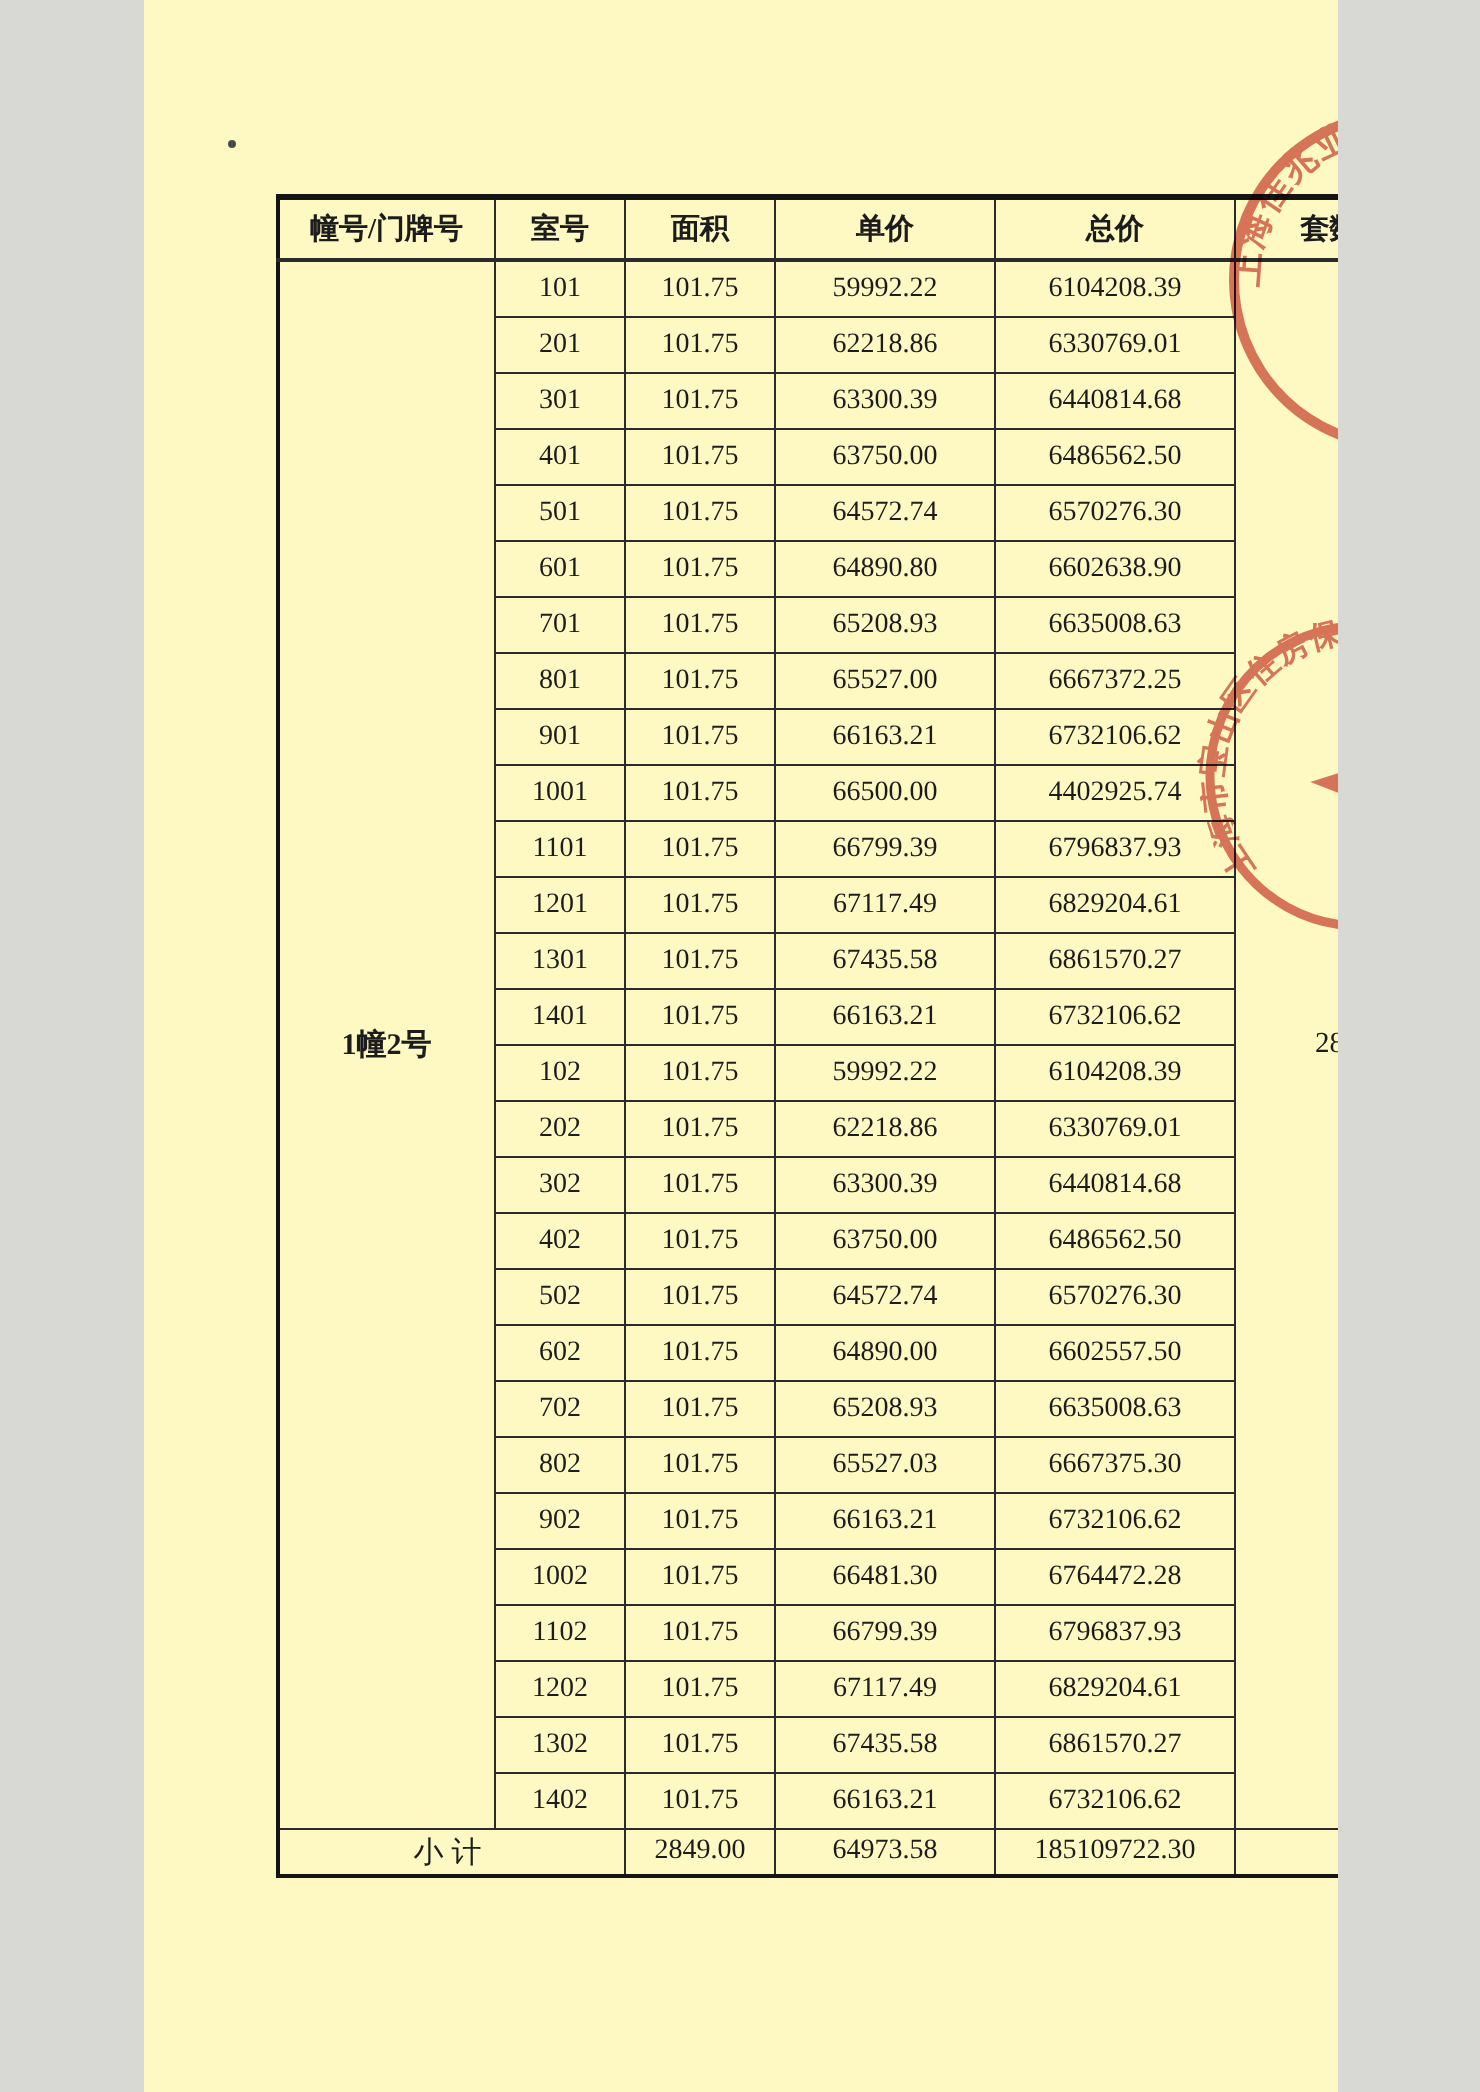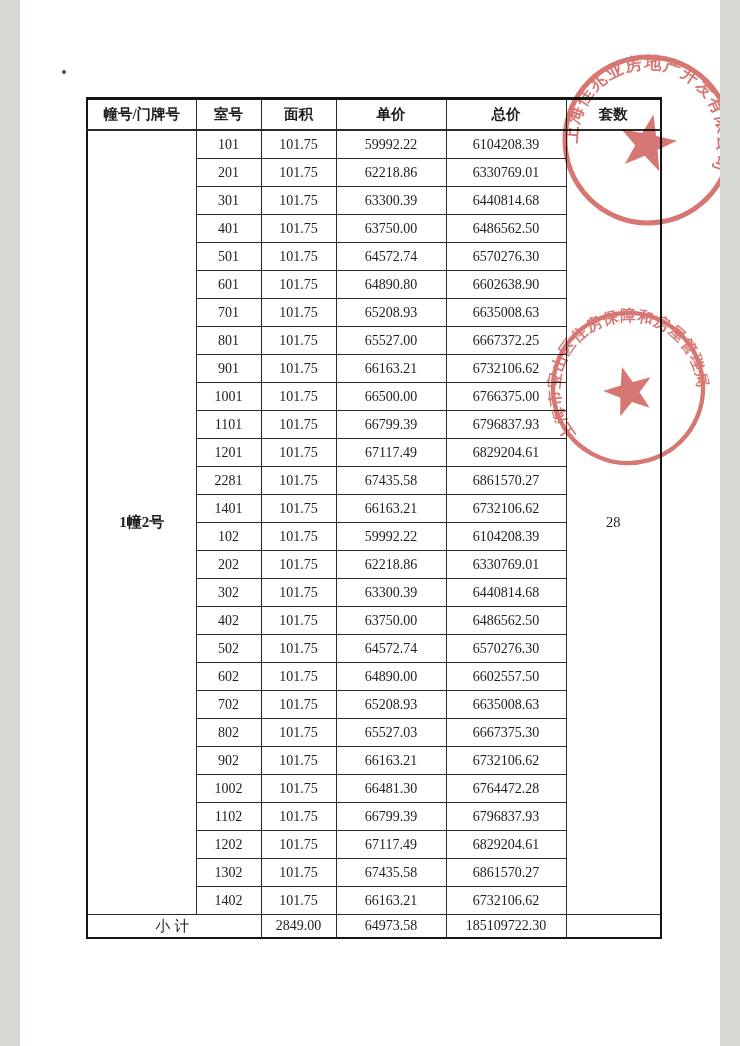--- a/index.html
+++ b/index.html
@@ -1,20 +1,20 @@
 <!DOCTYPE html>
 <html><head>
 <meta charset="utf-8">
 <style>
   html,body { margin:0; padding:0; background:#d8d8d4; }
   .page {
     position:relative;
-    width:700px; height:1046px;
+    width:597px; height:1046px;
     margin:0 auto;
-    background:#ffffff;
+    background:#fef9c3;
     overflow:hidden;
     font-family:"Liberation Serif", serif;
     color:#1c1c1c;
   }
   
   table.price-table {
     position:absolute;
     left:66px; top:97px;
     width:574px;
     border-collapse:collapse;
@@ -153,36 +153,36 @@
         <tr>
           <td>901</td>
           <td>101.75</td>
           <td>66163.21</td>
           <td>6732106.62</td>
         </tr>
         <tr>
           <td>1001</td>
           <td>101.75</td>
           <td>66500.00</td>
-          <td>6766375.00</td>
+          <td>4402925.74</td>
         </tr>
         <tr>
           <td>1101</td>
           <td>101.75</td>
           <td>66799.39</td>
           <td>6796837.93</td>
         </tr>
         <tr>
           <td>1201</td>
           <td>101.75</td>
           <td>67117.49</td>
           <td>6829204.61</td>
         </tr>
         <tr>
-          <td>2281</td>
+          <td>1301</td>
           <td>101.75</td>
           <td>67435.58</td>
           <td>6861570.27</td>
         </tr>
         <tr>
           <td>1401</td>
           <td>101.75</td>
           <td>66163.21</td>
           <td>6732106.62</td>
         </tr>

